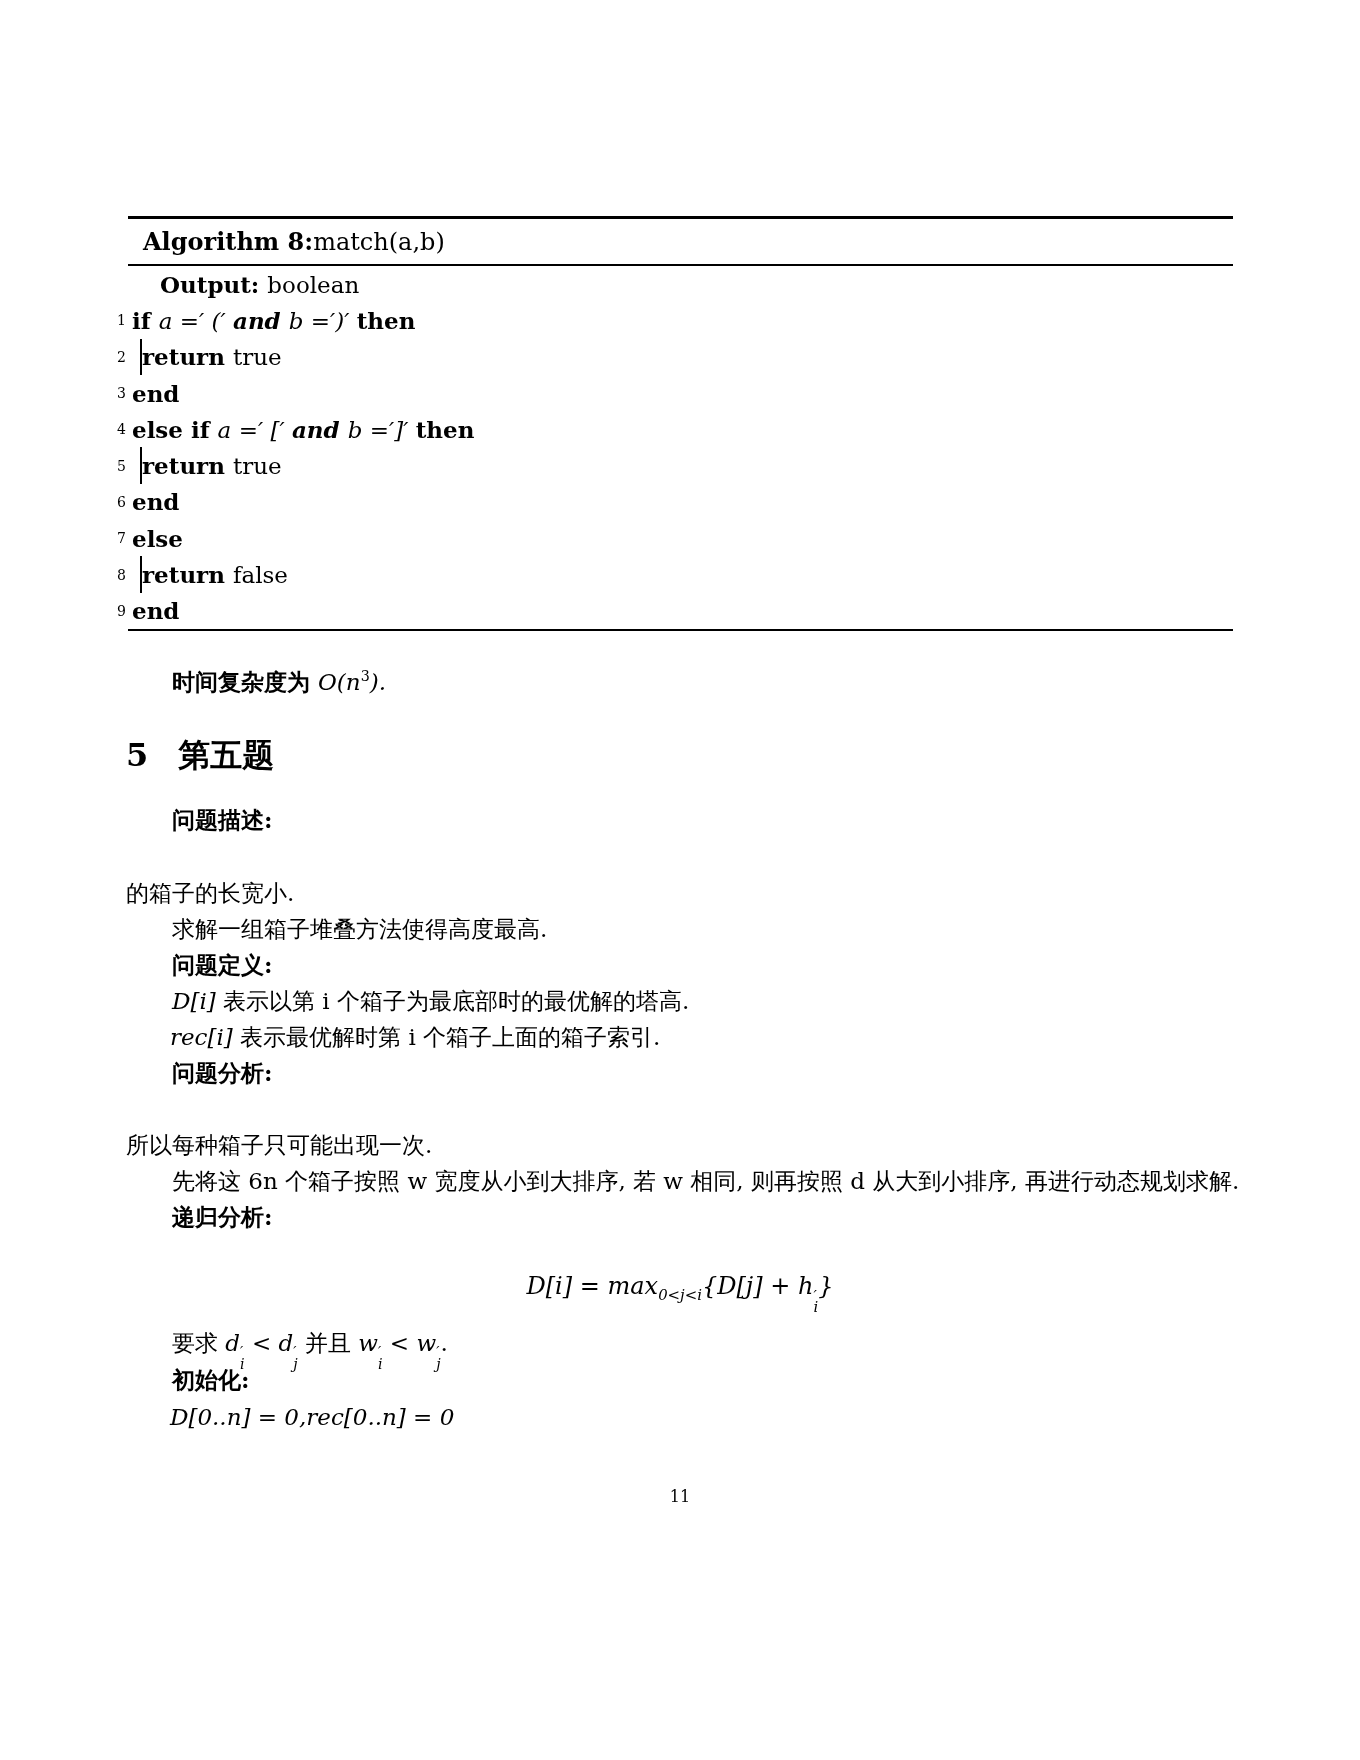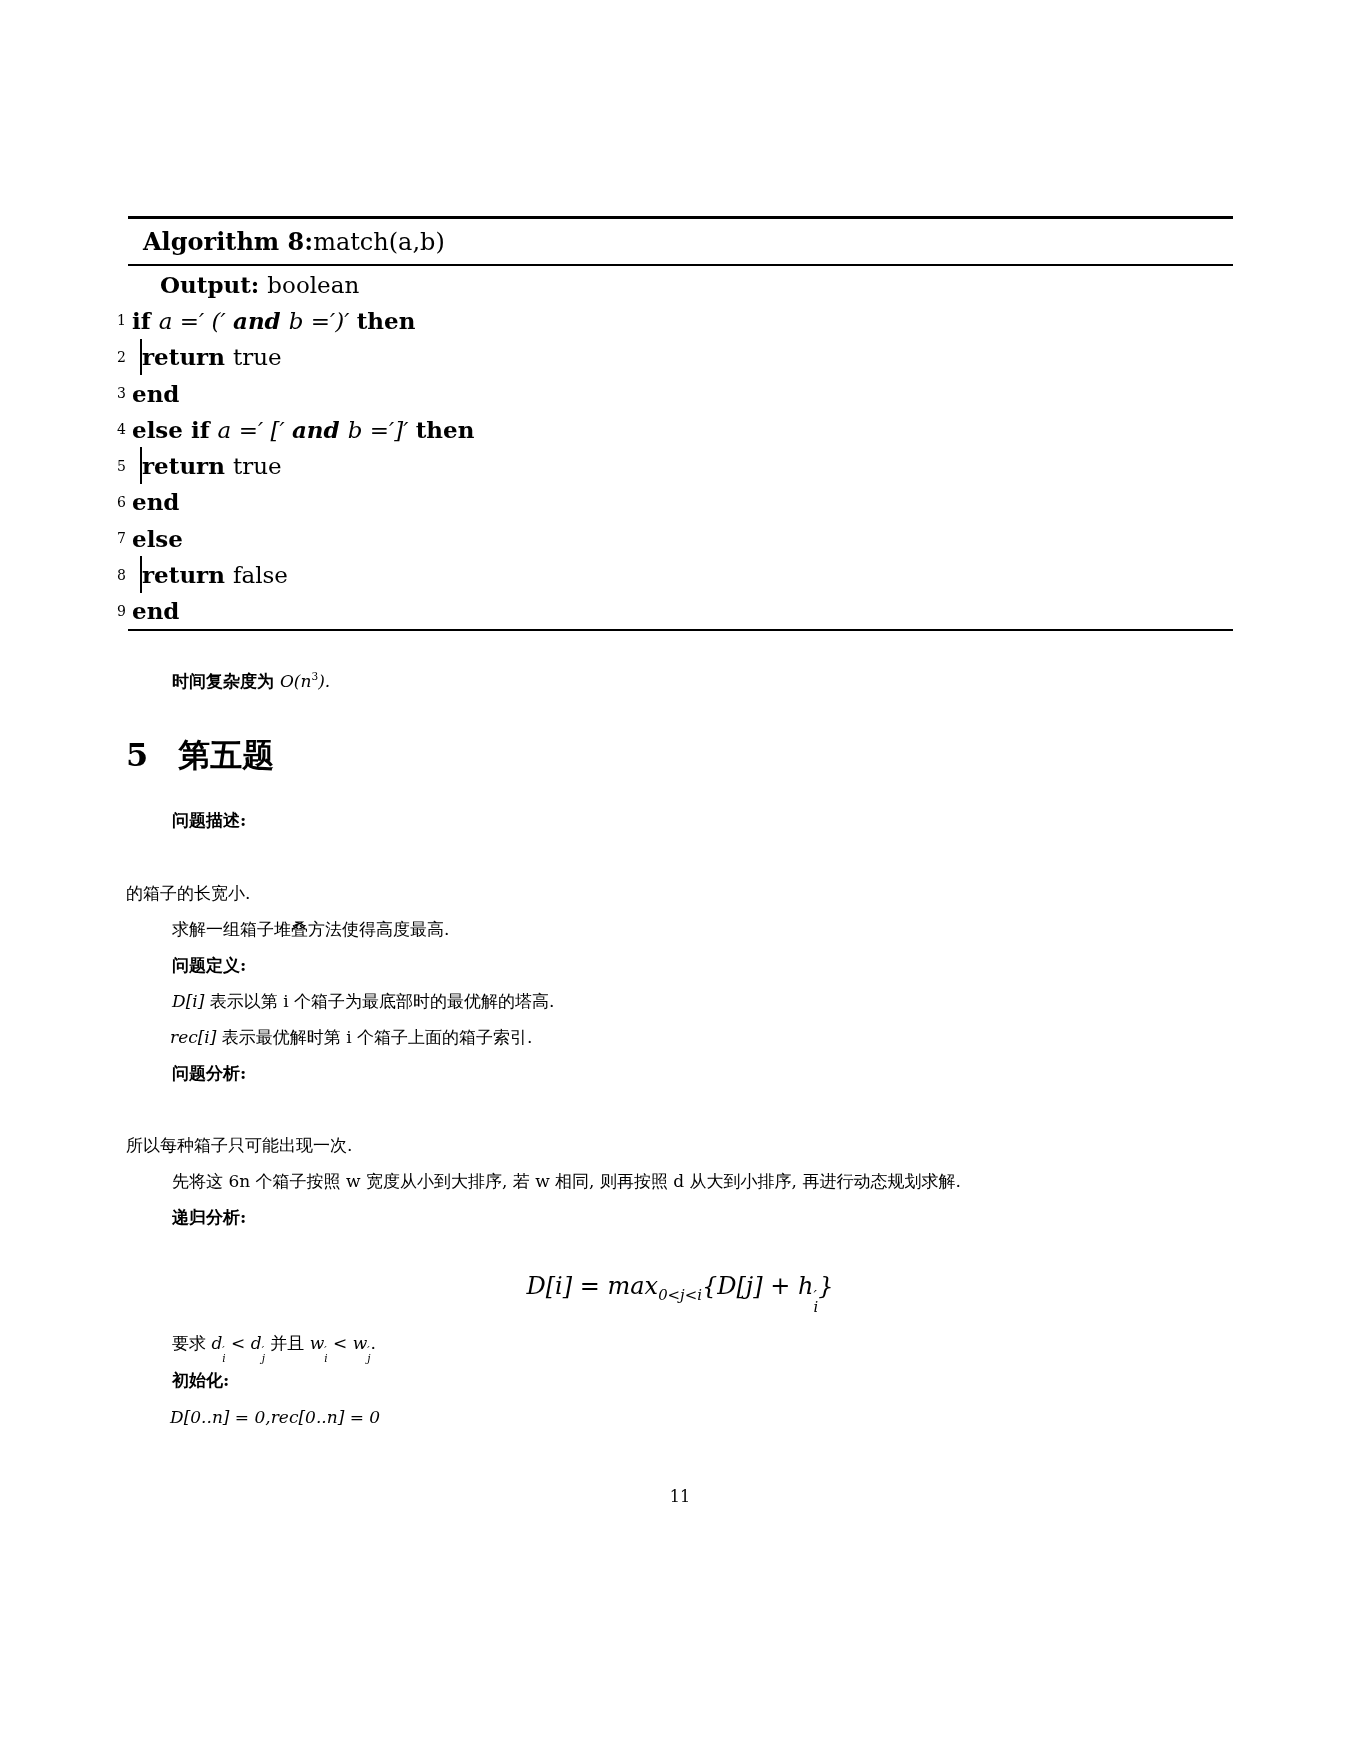--- a/index.html
+++ b/index.html
@@ -22,21 +22,21 @@
   .alg-row .lnum{
     position:absolute;left:-18px;width:16px;text-align:right;
     font-size:14px;top:50%;transform:translateY(-50%);
   }
   .alg-row .vbar{position:absolute;left:12px;top:0;bottom:0;width:2px;background:#000;}
   .alg-row.ind .alg-content{margin-left:10px;}
   .alg-row.io .alg-content{margin-left:28px;}
   
   .tline{
     position:absolute;height:34px;line-height:34px;
-    font-size:17px;white-space:nowrap;
+    font-size:23px;white-space:nowrap;
   }
   .heading{
     position:absolute;margin:0;font-size:32px;line-height:44px;
     font-weight:700;white-space:nowrap;
   }
   .heading .htitle{margin-left:30px;}
   .formula{
     position:absolute;left:126px;width:1108px;text-align:center;
     font-size:24px;line-height:40px;white-space:nowrap;
   }

